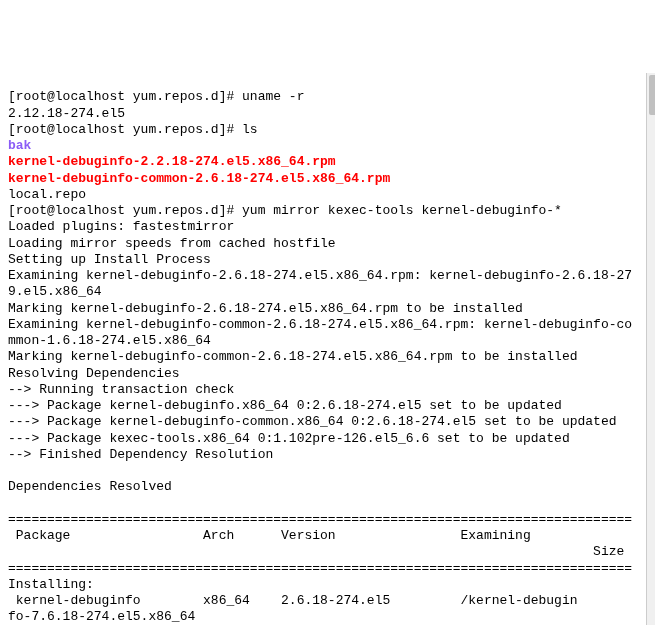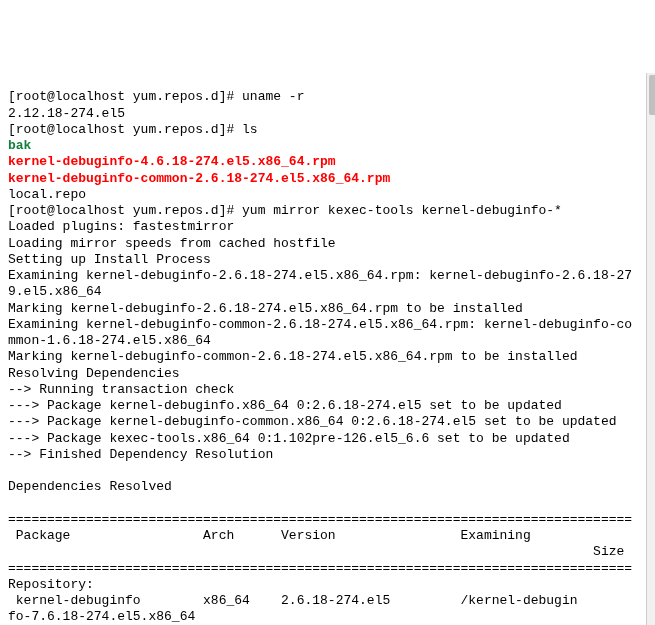--- a/index.html
+++ b/index.html
@@ -11,21 +11,21 @@
       line-height: 1.25;
       color: #000000;
       width: 655px;
       box-sizing: border-box;
       white-space: pre;
     }
     .line {
       white-space: pre;
     }
     .blue-bold {
-      color: #15803d;
+      color: #8b5cf6;
       font-weight: bold;
       font-family: Liberation Mono, monospace;
     }
     .red-bold {
       color: #ff0000;
       font-weight: bold;
     }
     .bold {
       font-weight: normal;
     }
@@ -57,21 +57,21 @@
 </head>
 <body>
 
 
 
 <div class="container">
 <div><span class="line"><span>[root@localhost yum.repos.d]# </span><span>uname -r</span></span>
 <span class="line">2.12.18-274.el5</span>
 <span class="line"><span>[root@localhost yum.repos.d]# </span><span>ls</span></span>
 <span class="line blue-bold">bak</span>
-<span class="line red-bold">kernel-debuginfo-4.6.18-274.el5.x86_64.rpm</span>
+<span class="line red-bold">kernel-debuginfo-2.2.18-274.el5.x86_64.rpm</span>
 <span class="line red-bold">kernel-debuginfo-common-2.6.18-274.el5.x86_64.rpm</span>
 <span class="line">local.repo</span>
 <span class="line"><span>[root@localhost yum.repos.d]# </span><span>yum mirror kexec-tools kernel-debuginfo-*</span></span>
 <span class="line">Loaded plugins: fastestmirror</span>
 <span class="line">Loading mirror speeds from cached hostfile</span>
 <span class="line">Setting up Install Process</span>
 <span class="line">Examining kernel-debuginfo-2.6.18-274.el5.x86_64.rpm: kernel-debuginfo-2.6.18-27</span>
 <span class="line">9.el5.x86_64</span>
 <span class="line">Marking kernel-debuginfo-2.6.18-274.el5.x86_64.rpm to be installed</span>
 <span class="line">Examining kernel-debuginfo-common-2.6.18-274.el5.x86_64.rpm: kernel-debuginfo-co</span>
@@ -83,21 +83,21 @@
 <span class="line">---&gt; Package kernel-debuginfo-common.x86_64 0:2.6.18-274.el5 set to be updated</span>
 <span class="line">---&gt; Package kexec-tools.x86_64 0:1.102pre-126.el5_6.6 set to be updated</span>
 <span class="line">--&gt; Finished Dependency Resolution</span>
 <span class="line"> </span>
 <span class="line">Dependencies Resolved</span>
 <span class="line"> </span>
 <span class="line">================================================================================</span>
 <span class="line"> Package                 Arch      Version                Examining</span>
 <span class="line">                                                                           Size</span>
 <span class="line">================================================================================</span>
-<span class="line">Repository:</span>
+<span class="line">Installing:</span>
 <span class="line"><span class="bold"> kernel-debuginfo</span><span>        x86_64    2.6.18-274.el5         /kernel-debugin</span></span>
 <span class="line">fo-7.6.18-274.el5.x86_64</span>
 
 
 
 
 
 
 
 

